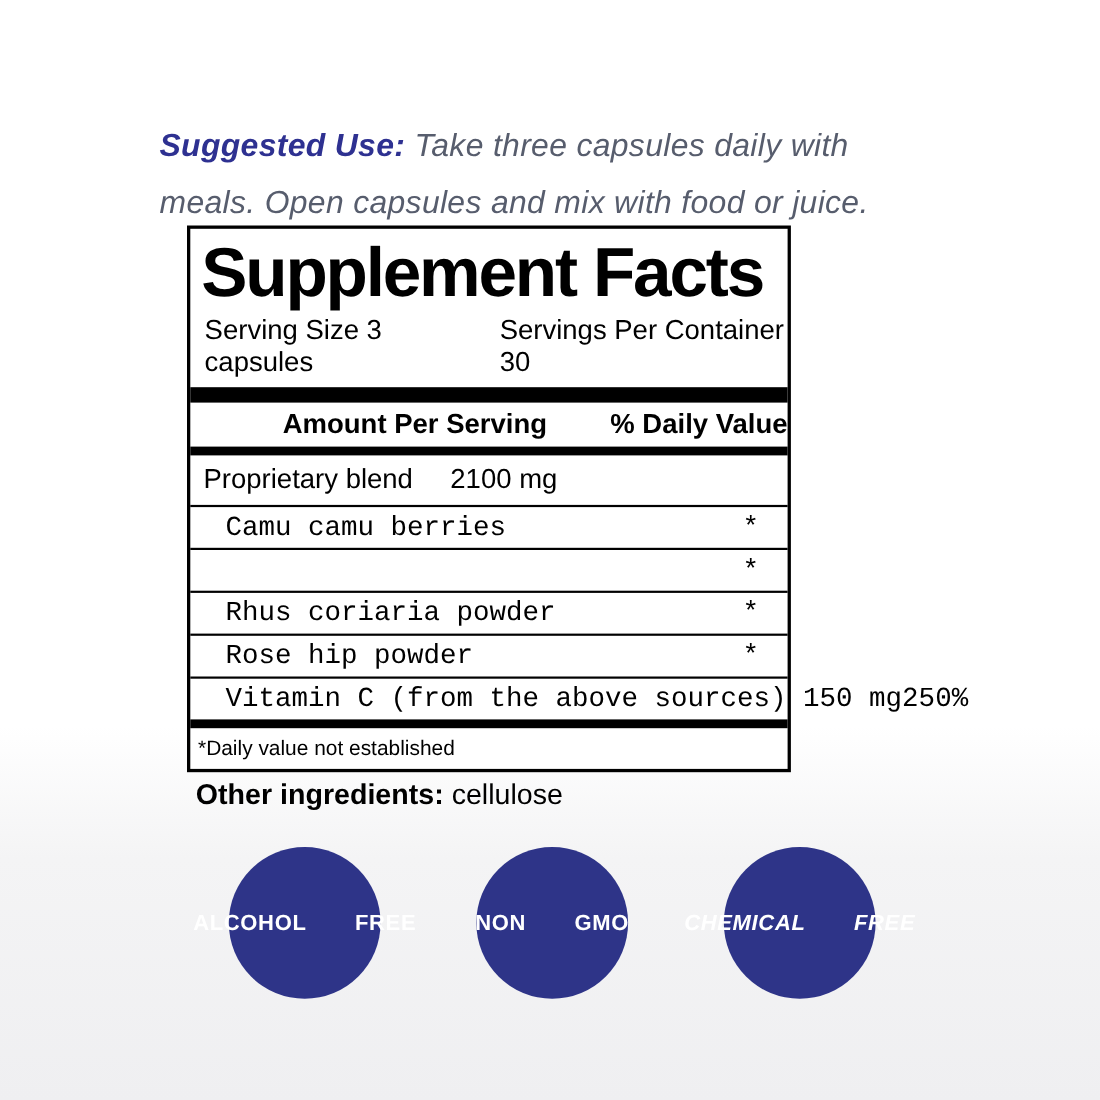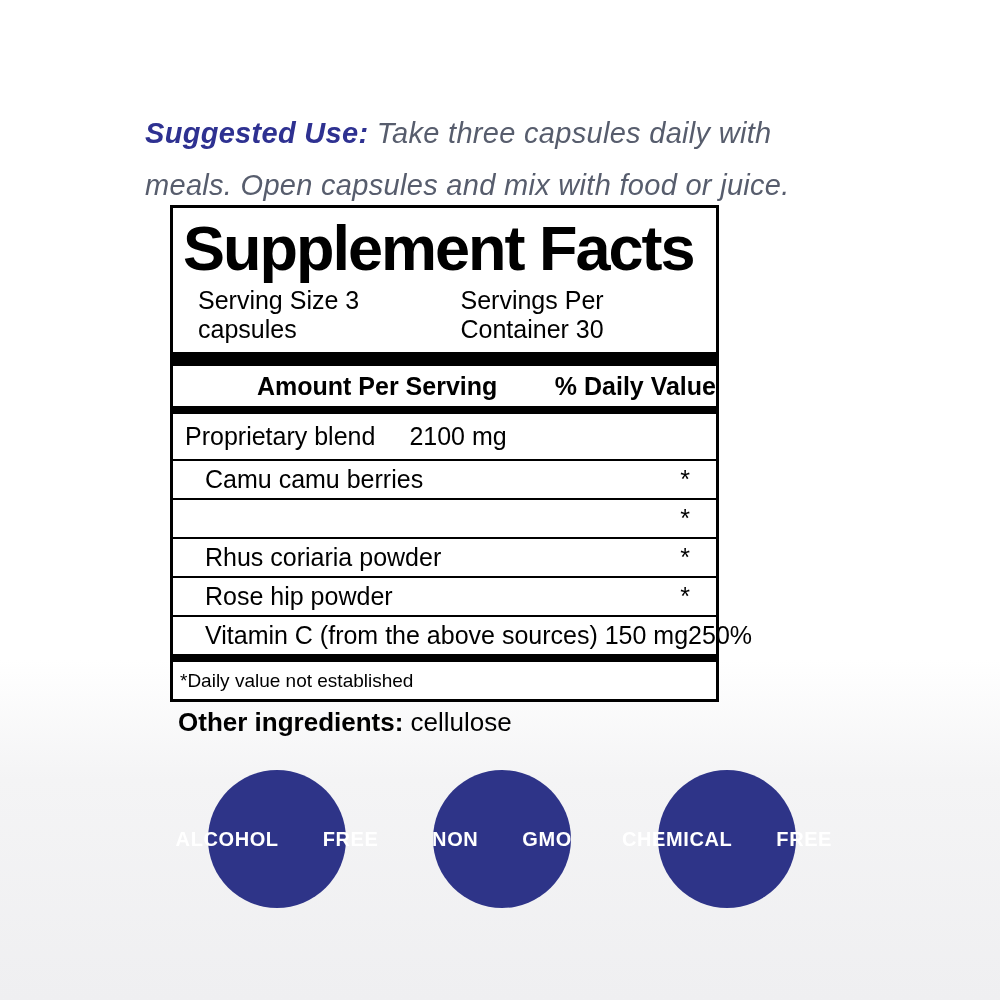--- a/index.html
+++ b/index.html
@@ -26,35 +26,34 @@
     box-sizing: border-box; border: 3px solid #000; background: #fff;
     color: #000;
   }
   .facts-title {
     font-size: 63px; font-weight: bold; letter-spacing: -2px;
     line-height: 1; padding: 9px 0 4px 10px; white-space: nowrap;
   }
   .facts-serving {
     display: flex; gap: 30px; font-size: 25px;
     padding: 2px 0 8px 13px;
-    margin-left: 12px;
   }
   .bar-thick { height: 14px; background: #000; }
   .bar-med   { height: 8px;  background: #000; }
   .facts-amount-header {
     display: flex; align-items: center; height: 40px;
     font-size: 25px; font-weight: bold;
   }
   .facts-amount-header .amount-head { padding-left: 84px; }
   .facts-amount-header .dv-head { margin-left: auto; }
 
   .row {
     display: flex; align-items: center; height: 37px; font-size: 25px;
   }
-  .row + .row { border-top: 2px solid #000; }
+  .row + .row { border-top: 2px solid #000; font-family: Liberation Mono, monospace; }
   .row.first { height: 45px; border-top: none; }
   .row .name { padding-left: 12px; white-space: nowrap; }
   .row.indent .name { padding-left: 32px; }
   .row .amount { margin-left: 34px; white-space: nowrap; }
   .row .dv { margin-left: auto; padding-right: 26px; white-space: nowrap; }
 
   .footnote {
     display: flex; align-items: center; height: 37px;
     font-size: 19px; padding-left: 7px;
   }
@@ -133,17 +132,17 @@
 
 <div class="badges">
   <div class="badge" style="background: rgb(46, 52, 136);">
     <span>ALCOHOL</span>
     <span>FREE</span>
   </div>
   <div class="badge" style="background: rgb(46, 52, 136);">
     <span>NON</span>
     <span>GMO</span>
   </div>
-  <div class="badge" style="background: rgb(46, 52, 136);">
+  <div class="badge" style="background: rgb(46, 52, 136); font-style: italic;">
     <span>CHEMICAL</span>
     <span>FREE</span>
   </div>
 </div>
 
 </body></html>

